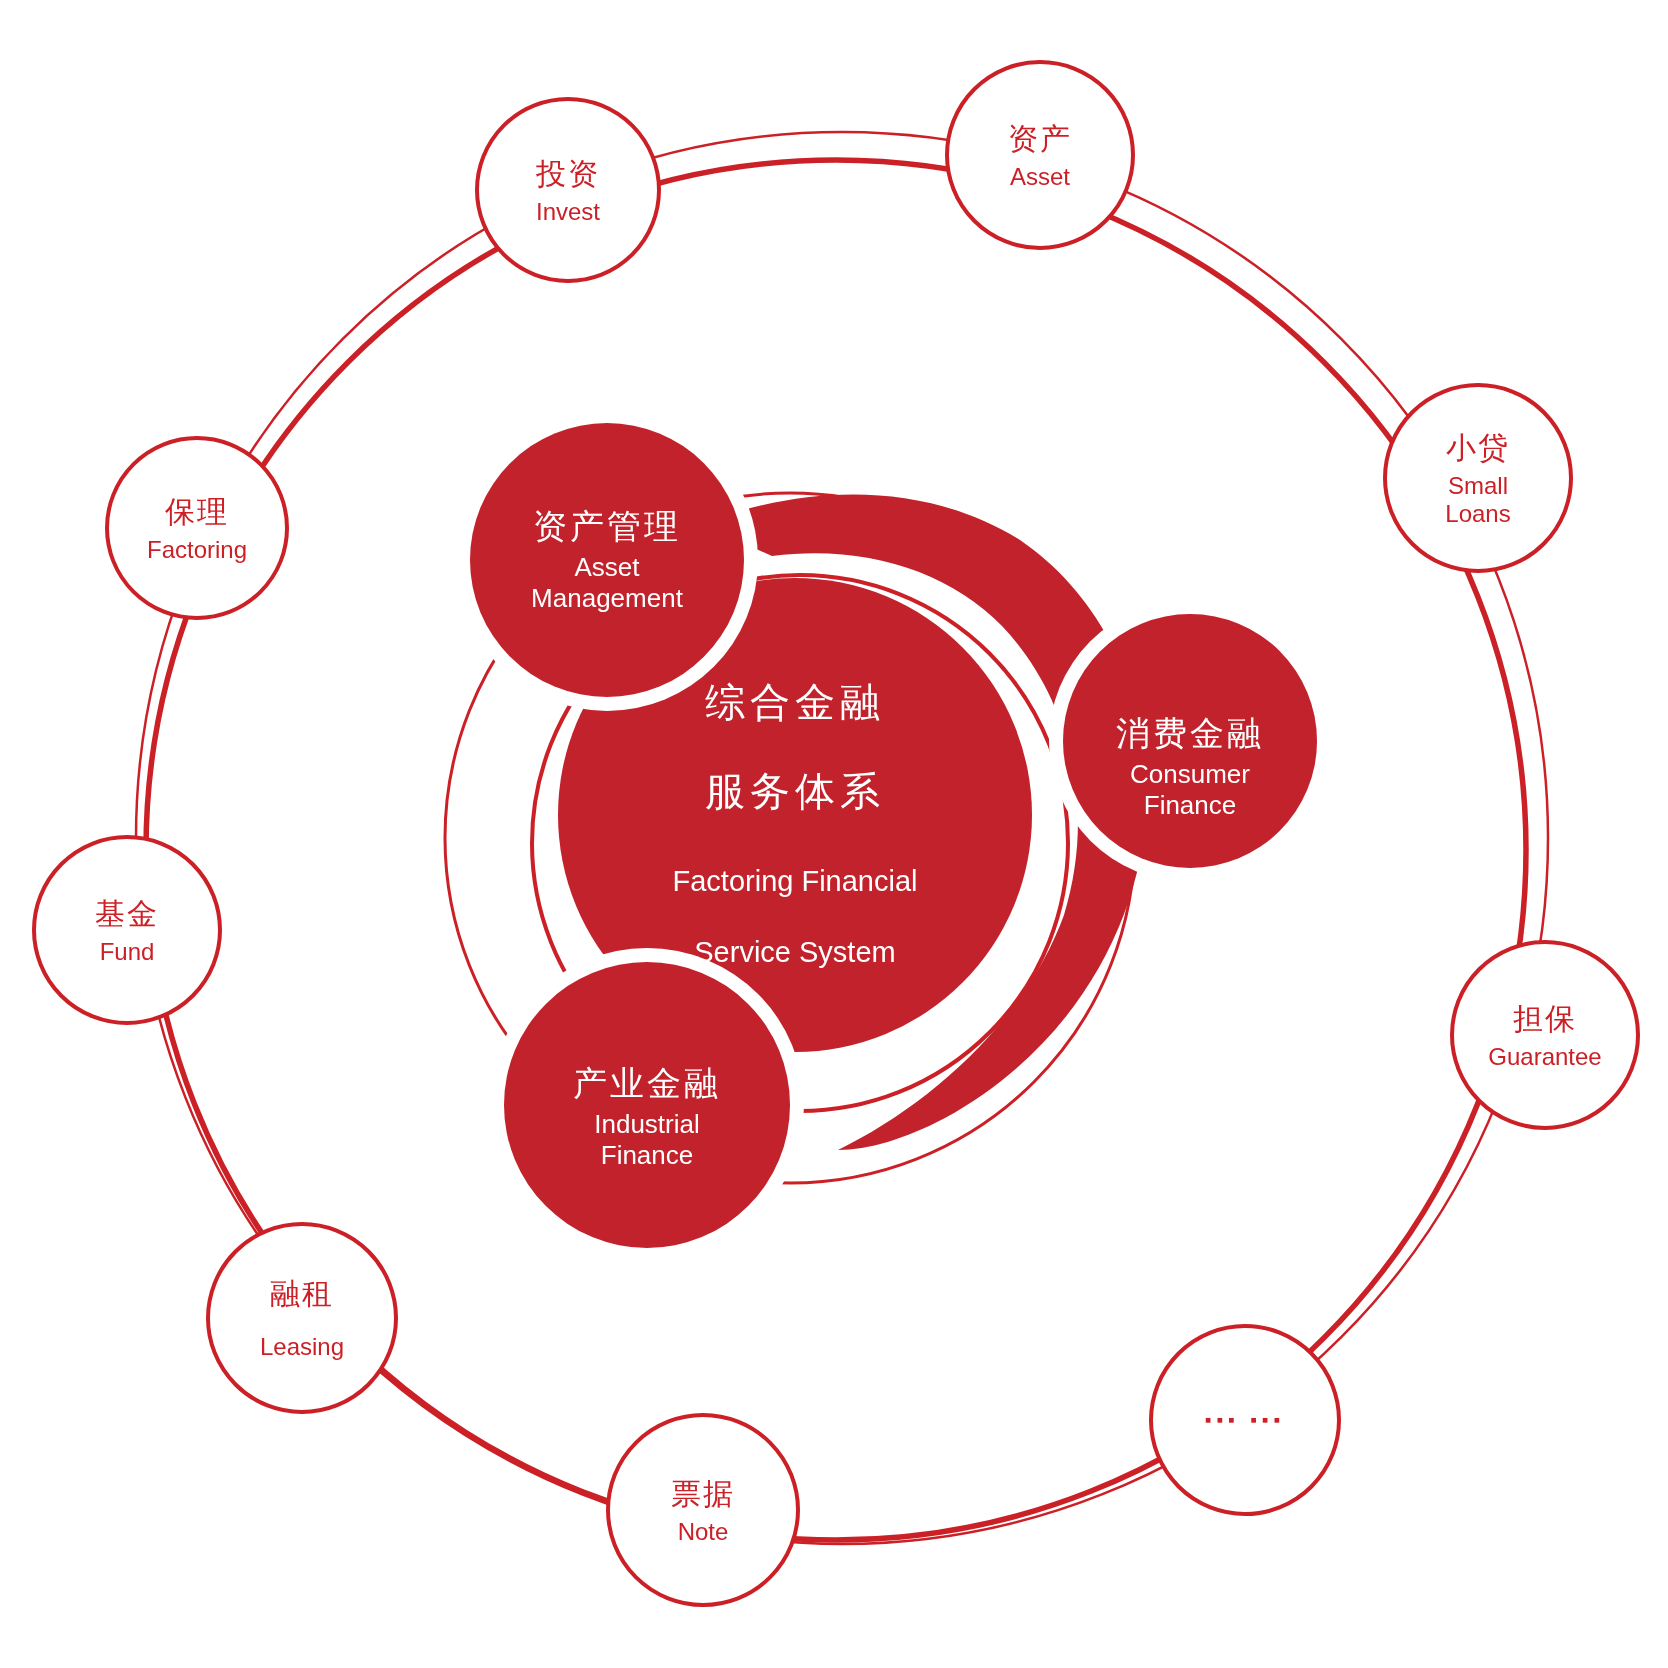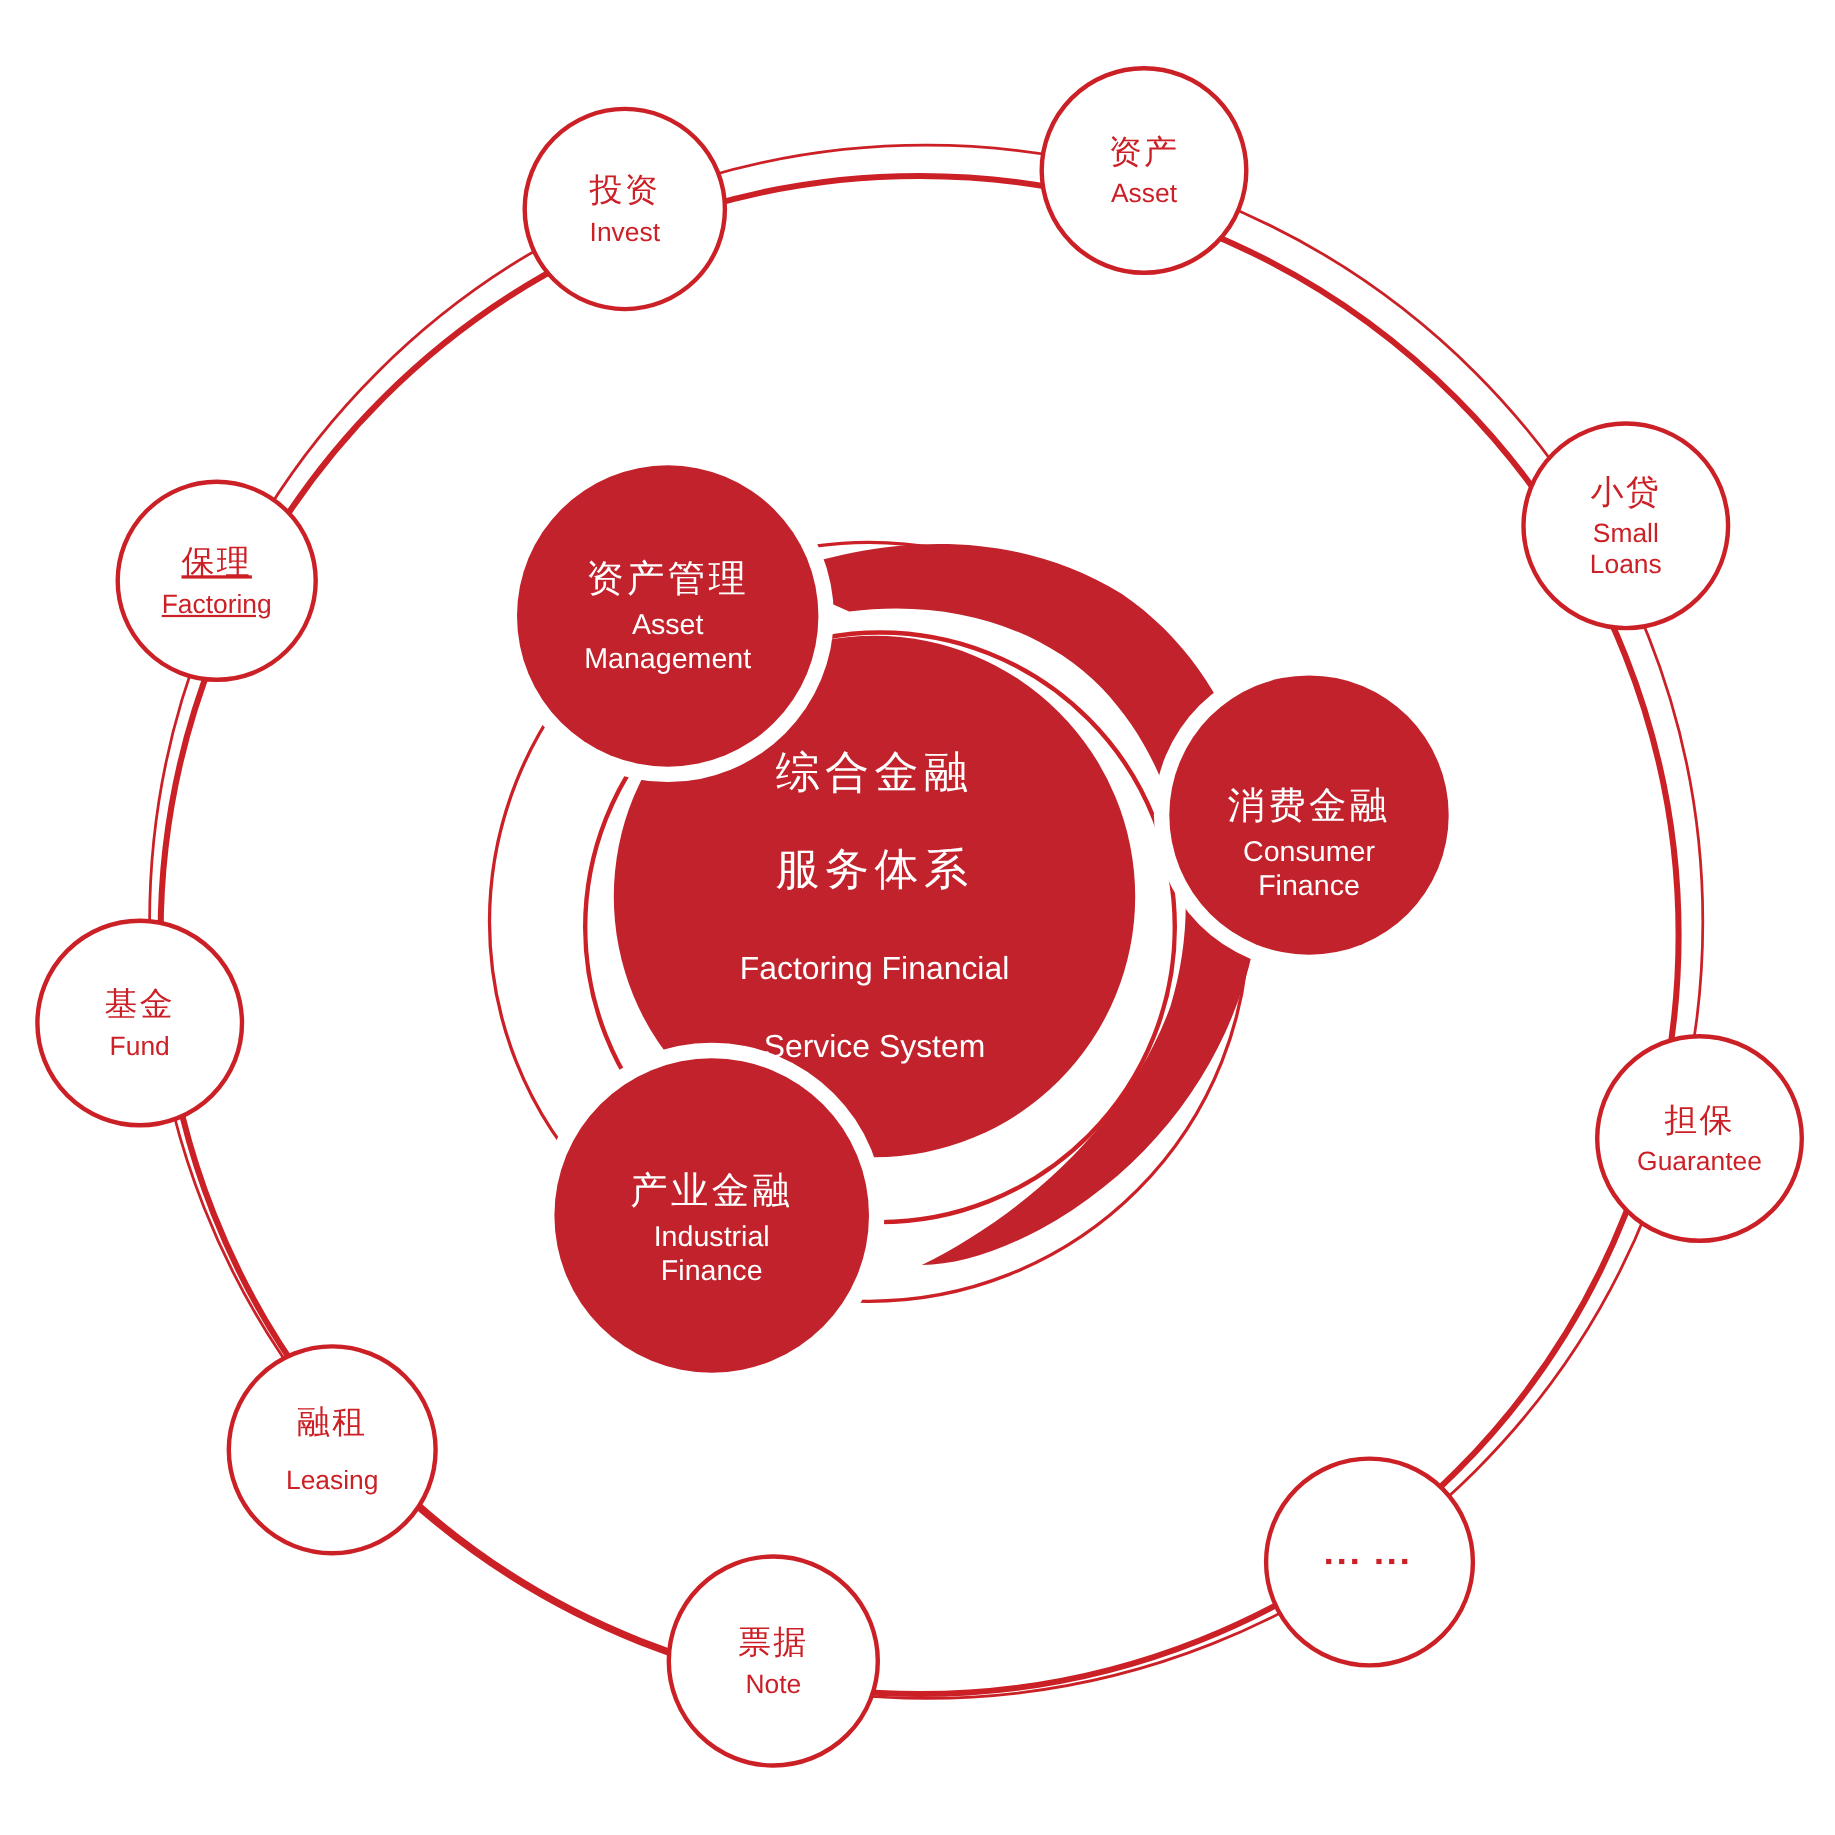--- a/index.html
+++ b/index.html
@@ -135,19 +135,19 @@
         <div class="n-en first">Note</div>
       </div>
       <div class="node" style="left: 206px; top: 1222px; width: 192px; height: 192px; gap: 15px;">
         <div class="n-zh">融租</div>
         <div class="n-en first">Leasing</div>
       </div>
       <div class="node" style="left: 32px; top: 835px; width: 190px; height: 190px;">
         <div class="n-zh">基金</div>
         <div class="n-en first">Fund</div>
       </div>
-      <div class="node" style="left: 105px; top: 436px; width: 184px; height: 184px; text-decoration: underline;">
+      <div class="node" style="left: 105px; top: 436px; width: 184px; height: 184px;">
         <div class="n-zh">保理</div>
         <div class="n-en first">Factoring</div>
       </div>
     </div>
 
 </div>
 
 </body></html>

